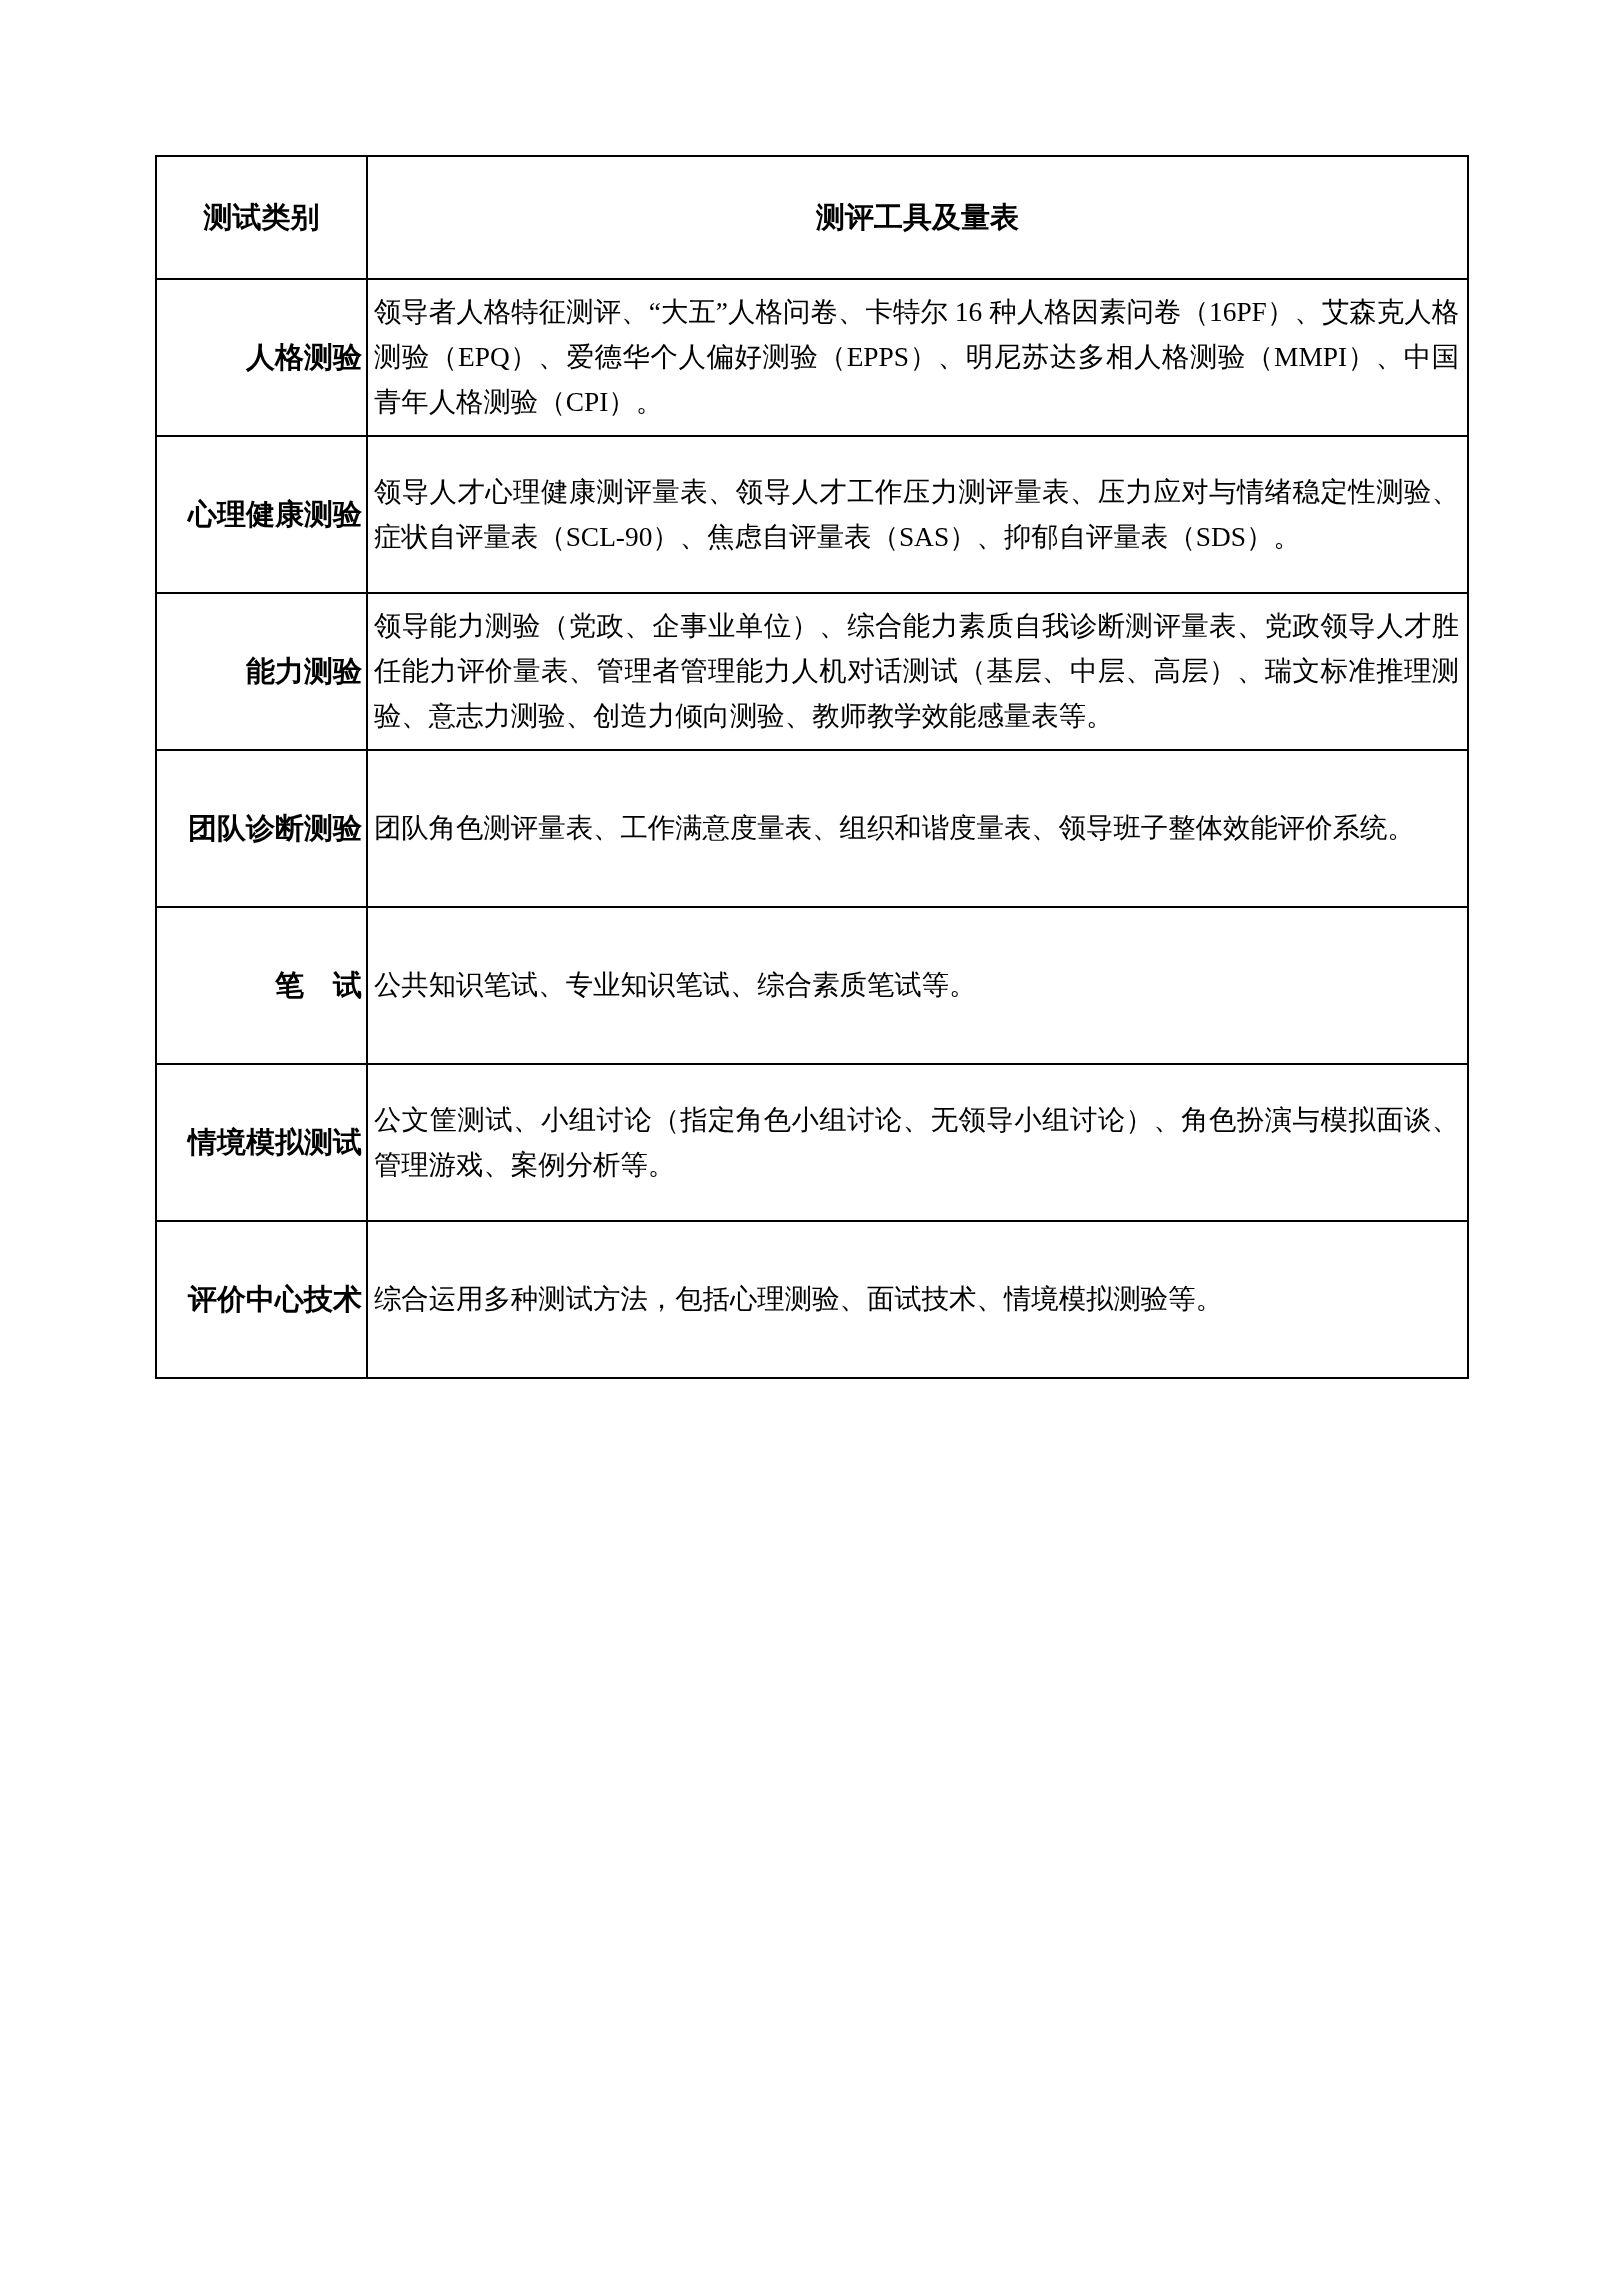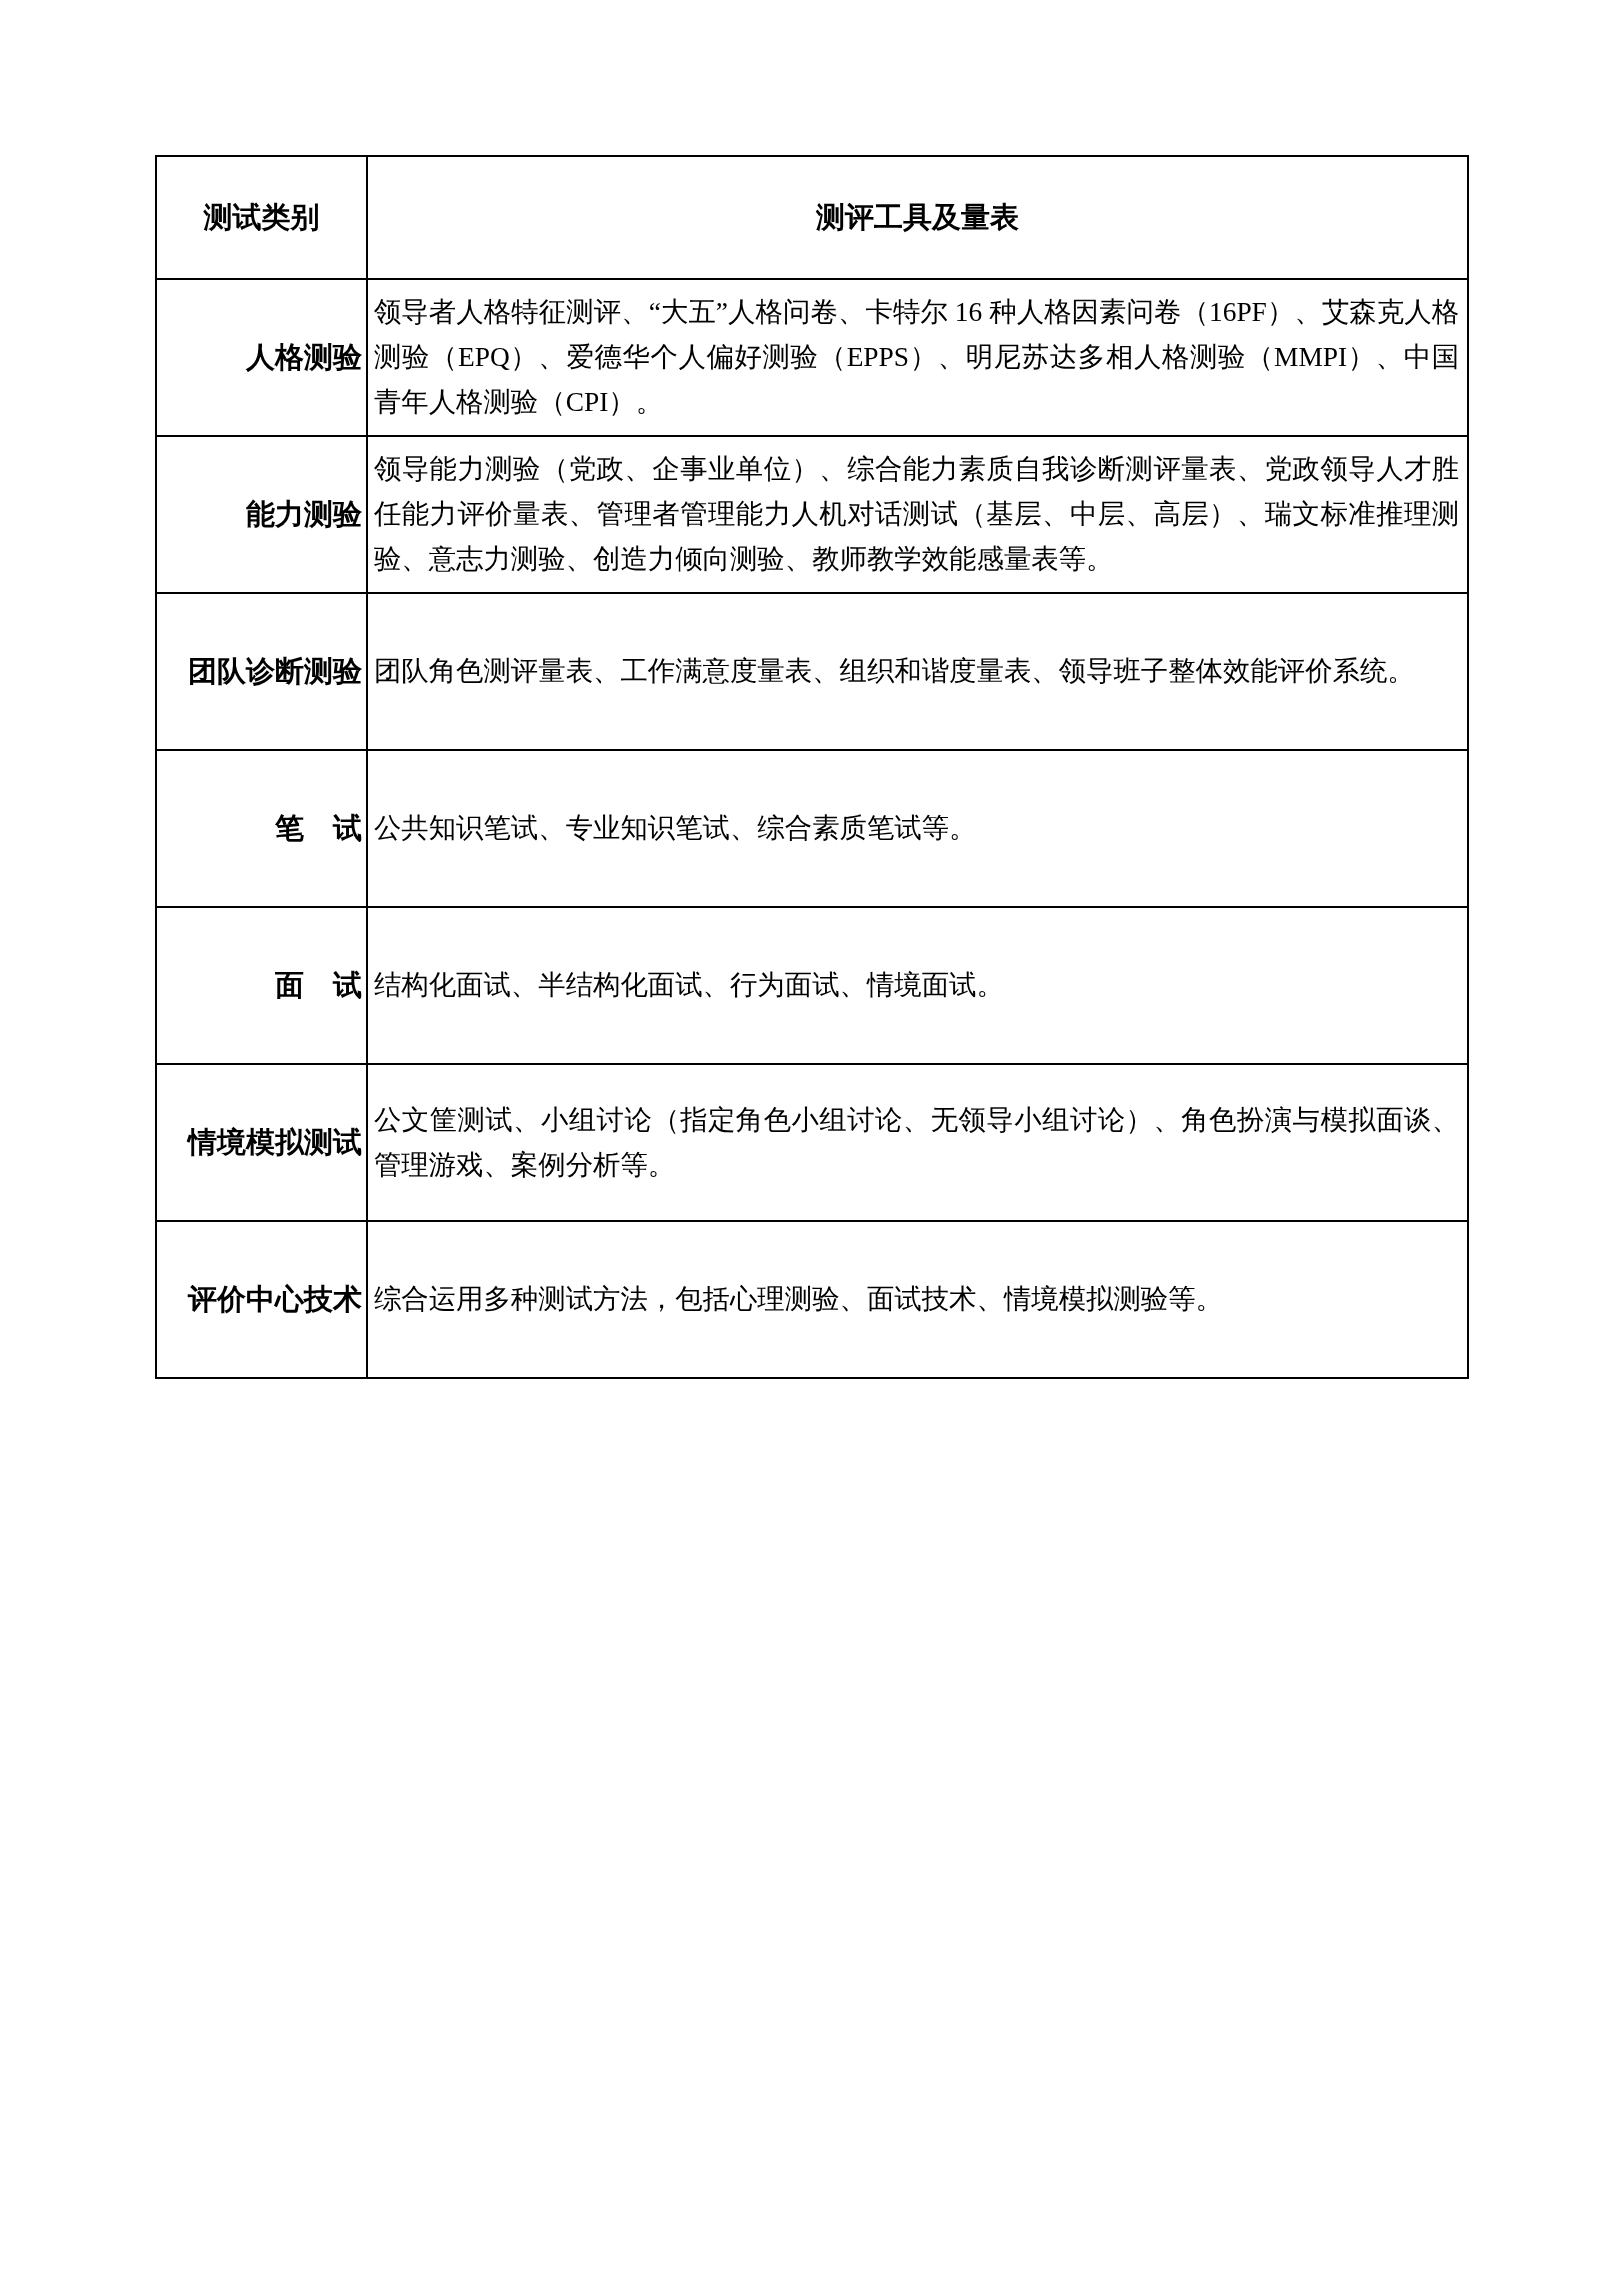--- a/index.html
+++ b/index.html
@@ -82,42 +82,42 @@
         <th class="cat-header">测试类别</th>
         <th class="tools-header">测评工具及量表</th>
       </tr>
     </thead>
     <tbody>
   <tr class="data-row">
     <td class="cat-cell">人格测验</td>
     <td class="tools-cell">领导者人格特征测评、“大五”人格问卷、卡特尔 16 种人格因素问卷（16PF）、艾森克人格测验（EPQ）、爱德华个人偏好测验（EPPS）、明尼苏达多相人格测验（MMPI）、中国青年人格测验（CPI）。</td>
   </tr>
 
+  <tr class="data-row">
+    <td class="cat-cell">心理健康测验</td>
+    <td class="tools-cell">领导人才心理健康测评量表、领导人才工作压力测评量表、压力应对与情绪稳定性测验、症状自评量表（SCL-90）、焦虑自评量表（SAS）、抑郁自评量表（SDS）。</td>
+  </tr>
 
 
 
   <tr class="data-row">
     <td class="cat-cell">能力测验</td>
     <td class="tools-cell">领导能力测验（党政、企事业单位）、综合能力素质自我诊断测评量表、党政领导人才胜任能力评价量表、管理者管理能力人机对话测试（基层、中层、高层）、瑞文标准推理测验、意志力测验、创造力倾向测验、教师教学效能感量表等。</td>
   </tr>
 
   <tr class="data-row">
     <td class="cat-cell">团队诊断测验</td>
     <td class="tools-cell">团队角色测评量表、工作满意度量表、组织和谐度量表、领导班子整体效能评价系统。</td>
   </tr>
 
   <tr class="data-row">
     <td class="cat-cell">笔　试</td>
     <td class="tools-cell">公共知识笔试、专业知识笔试、综合素质笔试等。</td>
   </tr>
 
-  <tr class="data-row">
-    <td class="cat-cell">面　试</td>
-    <td class="tools-cell">结构化面试、半结构化面试、行为面试、情境面试。</td>
-  </tr>
 
   <tr class="data-row">
     <td class="cat-cell">情境模拟测试</td>
     <td class="tools-cell">公文筐测试、小组讨论（指定角色小组讨论、无领导小组讨论）、角色扮演与模拟面谈、管理游戏、案例分析等。</td>
   </tr>
 
   <tr class="data-row">
     <td class="cat-cell">评价中心技术</td>
     <td class="tools-cell">综合运用多种测试方法，包括心理测验、面试技术、情境模拟测验等。</td>
   </tr>

